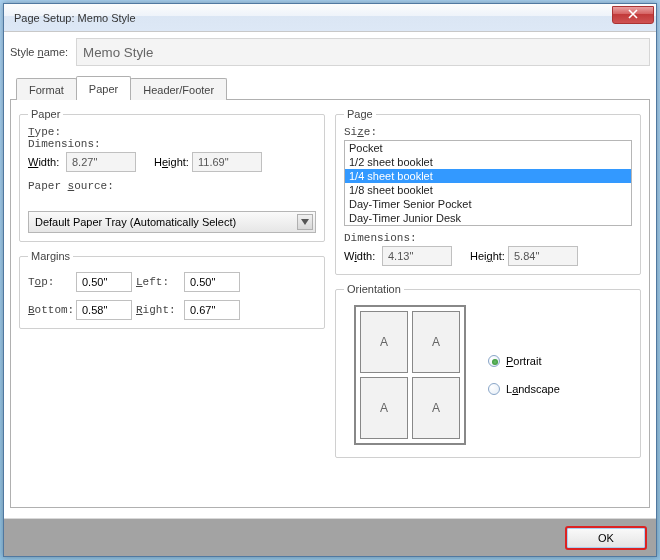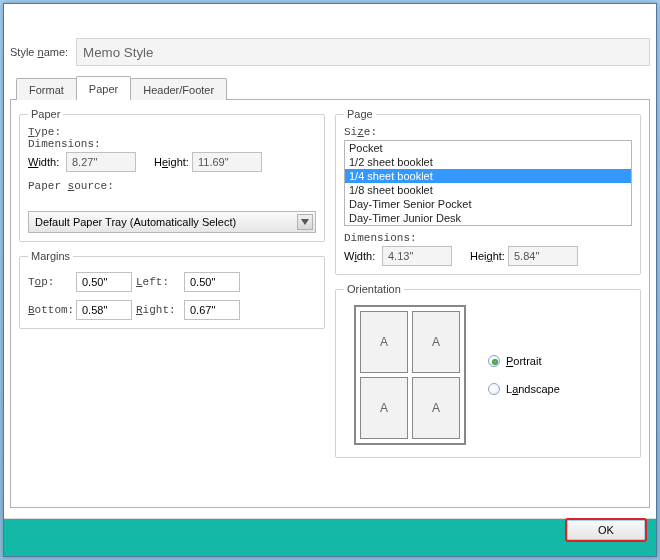--- a/index.html
+++ b/index.html
@@ -238,24 +238,24 @@
     position: absolute;
     left: 3px; top: 3px;
     width: 6px; height: 6px;
     border-radius: 50%;
     background: radial-gradient(circle,#6bbf6b,#2a8a2a);
   }
   .footer {
     position: absolute;
     left: 0; right: 0; bottom: 0;
     height: 38px;
-    background: #14b8a6;
+    background: #a3a3a3;
     border-top: 1px solid #d8d8d8;
     display: flex;
-    align-items: flex-start;
+    align-items: center;
     justify-content: flex-end;
     gap: 10px;
     padding: 0 10px;
   }
   .btn {
     width: 80px; height: 22px;
     border: 1px solid #9c9c9c;
     background: linear-gradient(180deg,#fafafa,#e4e4e4);
     display: flex;
     align-items: center;
@@ -268,20 +268,30 @@
     outline-offset: -1px;
     border-color: #3a88c8;
     box-shadow: inset 0 0 0 1px #a8d0f0;
   }
 </style>
 </head>
 <body>
 
 <div class="window">
 
+  <div class="titlebar">
+    <span class="titlebar-title">Page Setup: Memo Style</span>
+    <div class="close-btn">
+      <span>
+        <svg width="10" height="10" viewBox="0 0 10 10">
+            <path d="M1 1 L9 9 M9 1 L1 9" stroke="#fff" stroke-width="1.6"></path>
+          </svg>
+      </span>
+    </div>
+  </div>
 
   <div class="content">
 
     <div class="stylename-row">
       <span class="stylename-label">
         <span>Style <span class="underline">n</span>ame:</span>
       </span>
       <input class="stylename-input" readonly="" value="Memo Style" style="">
     </div>
 

